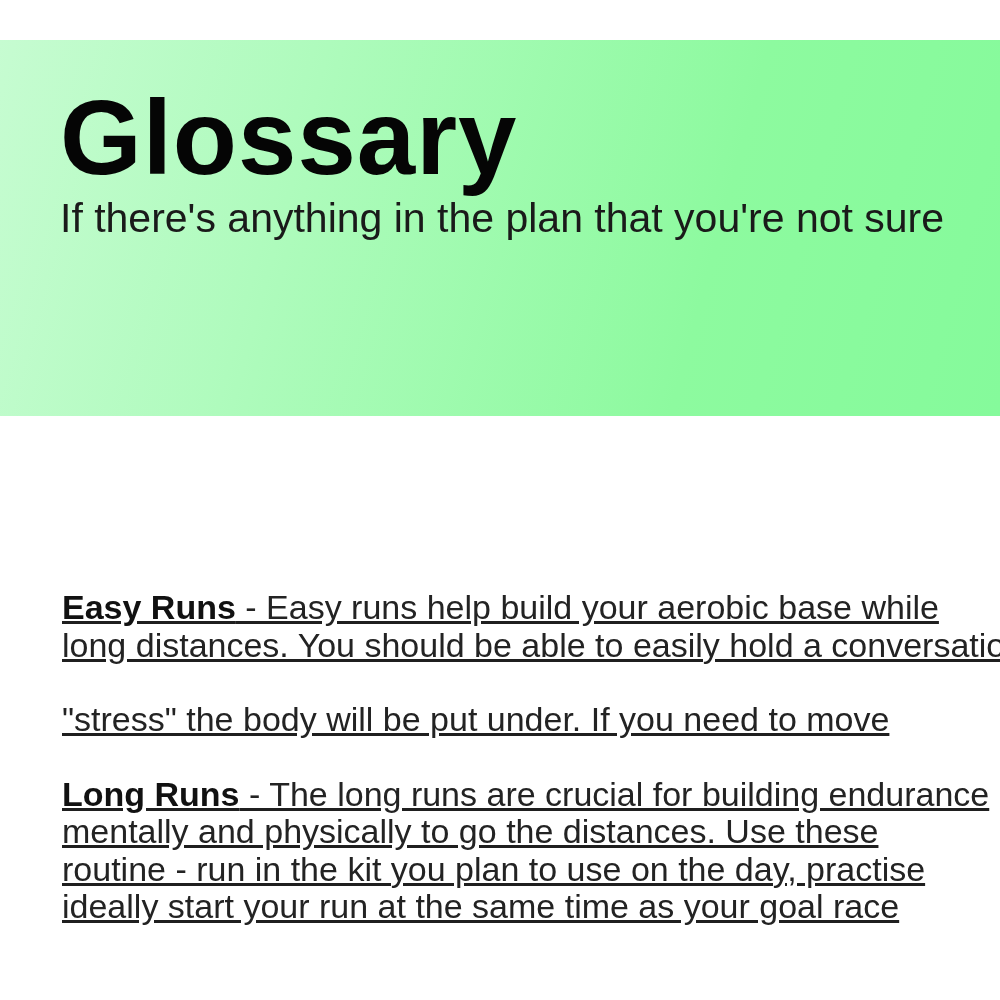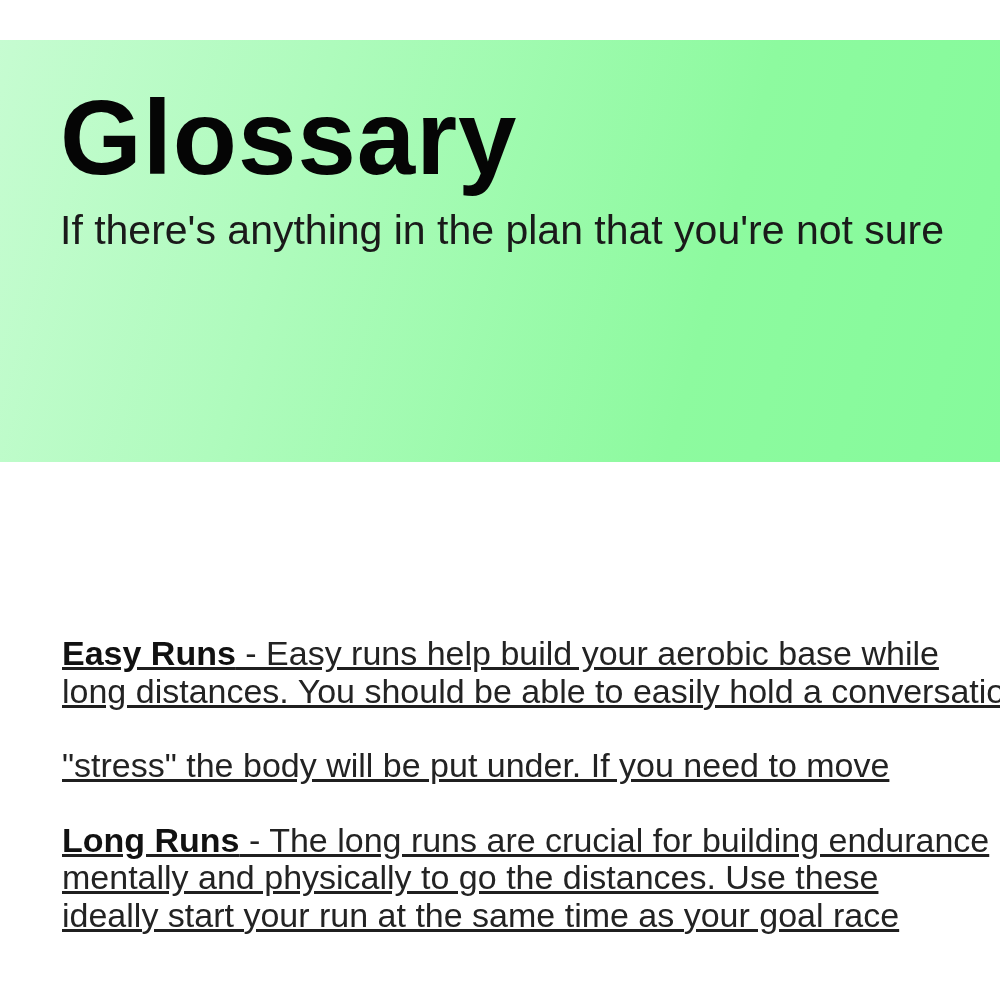--- a/index.html
+++ b/index.html
@@ -11,35 +11,35 @@
     overflow: hidden;
     background: #ffffff;
     font-family: "Liberation Sans", sans-serif;
     color: #1f1f1f;
   }
   .top-strip {
     height: 40px;
     background: #ffffff;
   }
   .banner {
-    height: 422px;
+    height: 376px;
     background: linear-gradient(105deg, #c6fcd1 0%, #aefbbc 30%, #8dfa9f 70%, #85fa9b 100%);
     padding: 45px 0 0 60px;
     overflow: hidden;
   }
   .banner h1 {
     font-size: 105px;
     line-height: 105px;
     font-weight: bold;
     letter-spacing: 1px;
     color: #050505;
     white-space: nowrap;
   }
   .subtitle {
-    margin-top: 14px;
+    margin-top: 2px;
     font-size: 41px;
     line-height: 53px;
     font-weight: 400;
     color: #1a1a1a;
   }
   .subtitle .sub-line {
     white-space: nowrap;
   }
   .body-area {
     padding: 173px 0 0 62px;
@@ -80,17 +80,18 @@
       <div class="line">long distances. You should be able to easily hold a conversation</div>
     </div>
 
     <div class="entry">
       <div class="line">"stress" the body will be put under. If you need to move</div>
     </div>
 
     <div class="entry">
       <div class="line"><span class="term">Long Runs</span><span> - The long runs are crucial for building endurance</span></div>
       <div class="line">mentally and physically to go the distances. Use these</div>
+      <div class="line">routine - run in the kit you plan to use on the day, practise</div>
       <div class="line">ideally start your run at the same time as your goal race</div>
     </div>
 
   </main>
 </div>
 
 </body></html>

